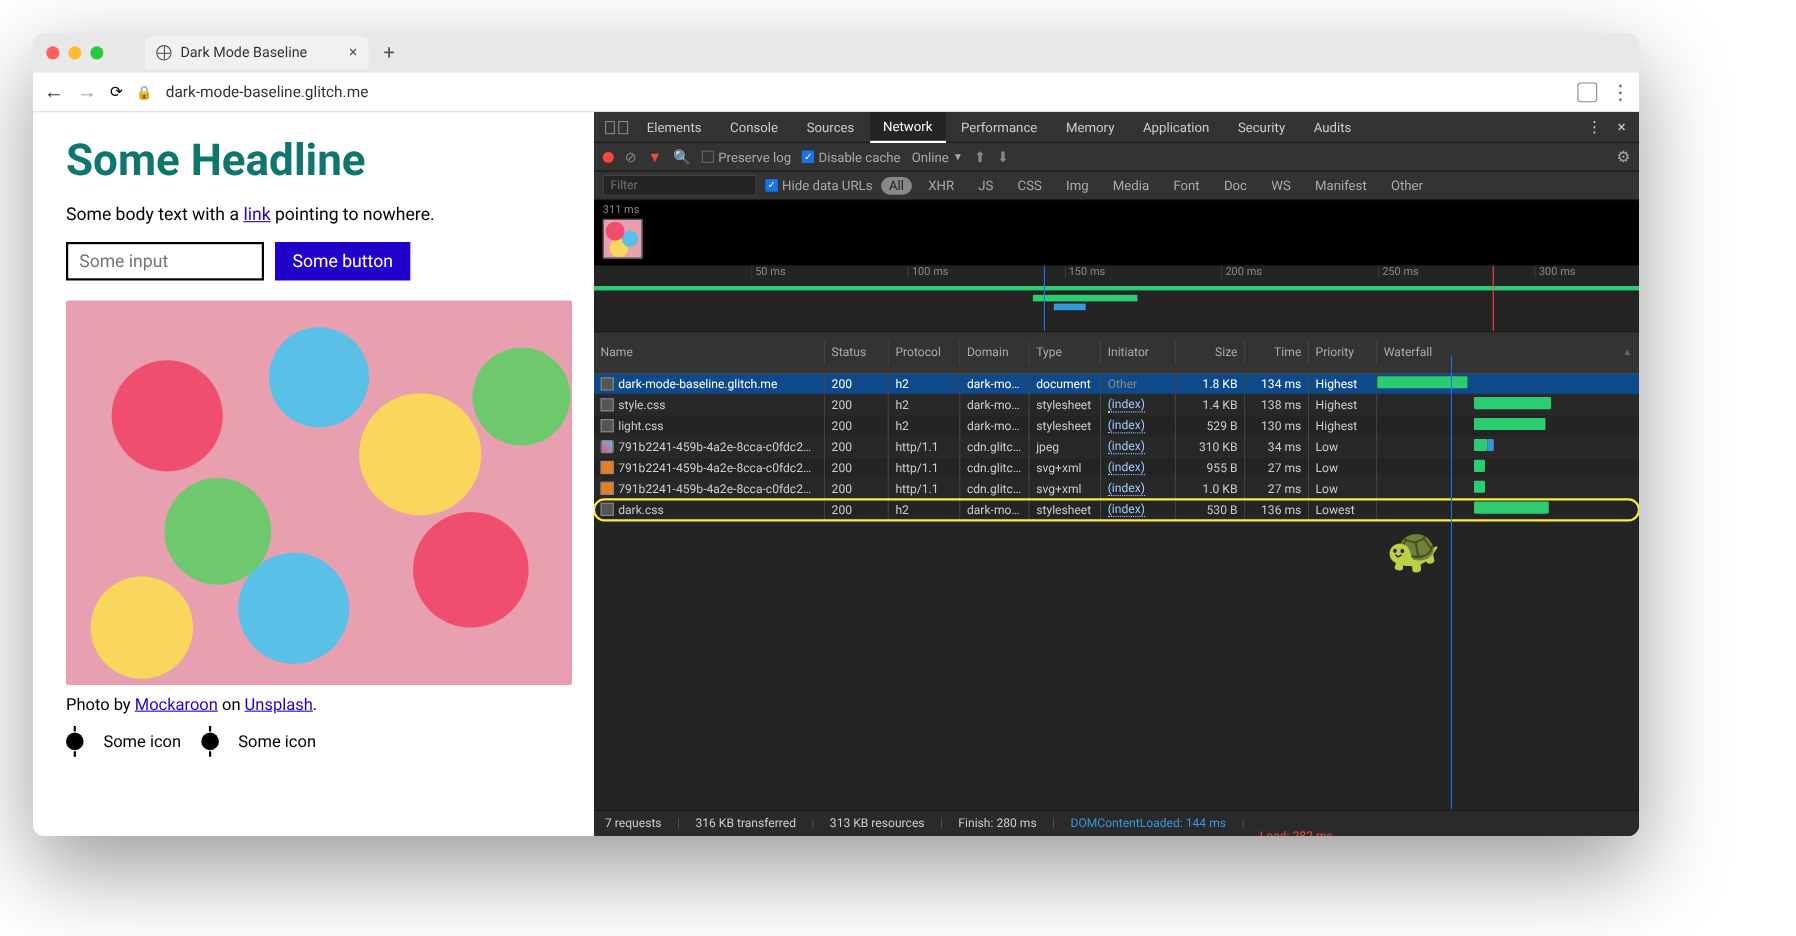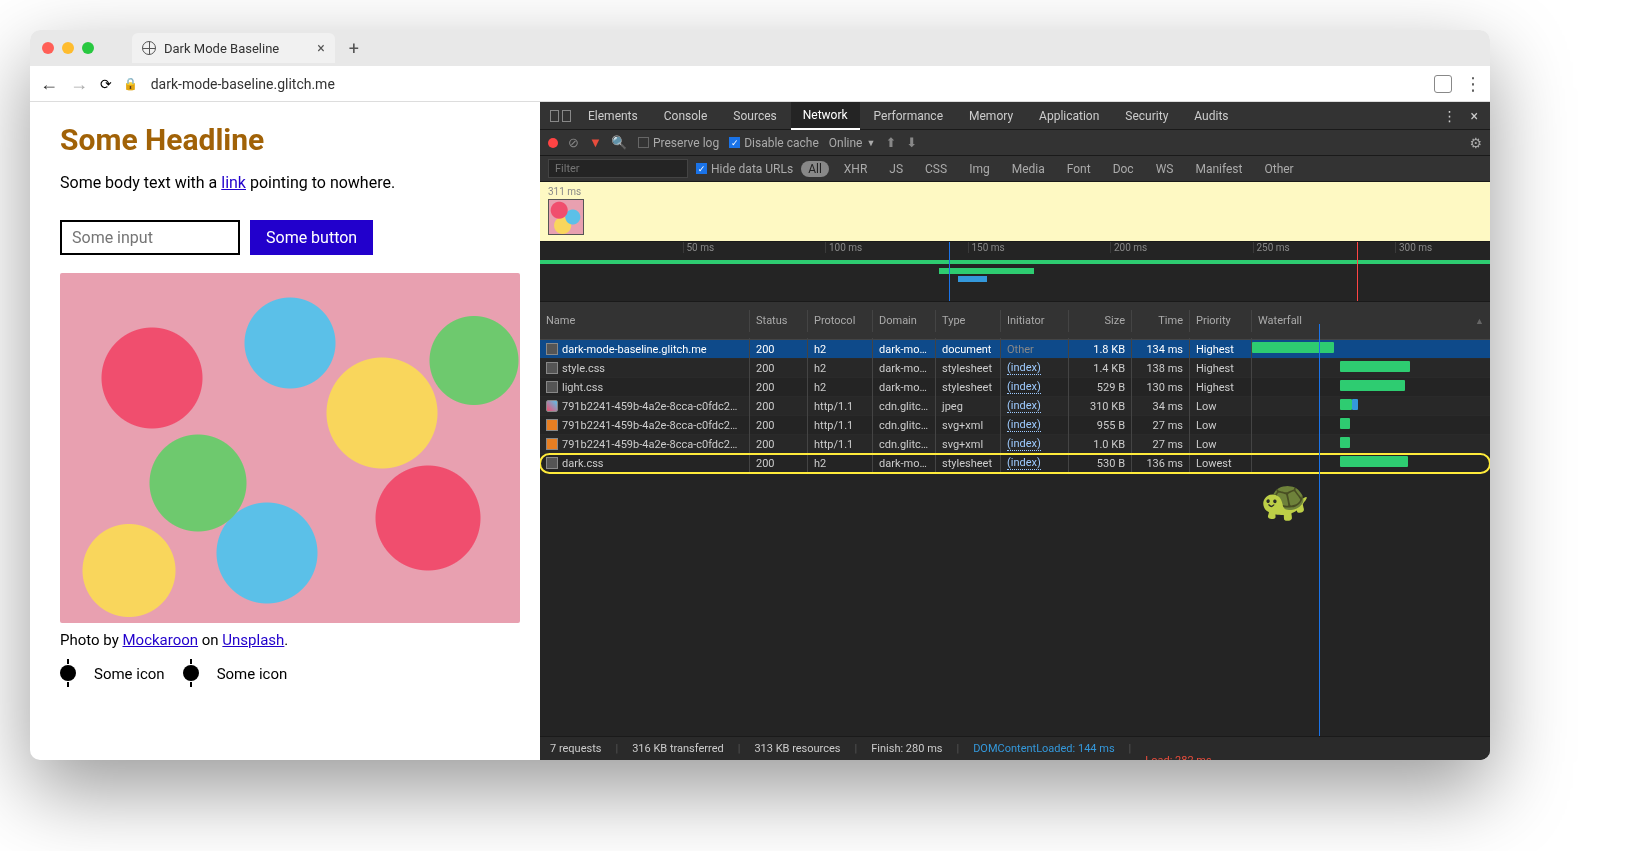--- a/index.html
+++ b/index.html
@@ -22,39 +22,39 @@
 .nav-arrow.dim { color: #aaa; }
 .reload { font-size: 14px; }
 .lock { font-size: 12px; color: #555; }
 .url { font-size: 14px; color: #333; }
 .addr-spacer { flex: 1; }
 .addr-icon { width: 18px; height: 18px; border: 1px solid #888; border-radius: 3px; }
 .kebab { font-size: 18px; color: #555; letter-spacing: -2px; }
 
 .content { display: flex; height: calc(100% - 72px); }
 .left-pane { width: 510px; padding: 20px 30px; overflow: hidden; }
-.headline { color: #a16207; font-size: 30px; font-weight: bold; margin-bottom: 16px; }
-.body-txt { font-size: 16px; margin-bottom: 28px; }
+.headline { color: #0f766e; font-size: 40px; font-weight: bold; margin-bottom: 16px; }
+.body-txt { font-size: 16px; margin-bottom: 16px; }
 .body-txt a, .caption a { color: #2200cc; text-decoration: underline; }
 .form-row { display: flex; gap: 10px; margin-bottom: 18px; }
 .form-row input { border: 2px solid #000; padding: 6px 10px; font-size: 16px; width: 180px; }
 .form-row button { background: #2200cc; color: #fff; border: none; padding: 8px 16px; font-size: 16px; }
 .photo { width: 460px; height: 350px; border-radius: 2px; background:
   radial-gradient(circle at 20% 30%, #f04e6e 0 50px, transparent 51px),
   radial-gradient(circle at 50% 20%, #5bc0e8 0 45px, transparent 46px),
   radial-gradient(circle at 70% 40%, #f9d65c 0 55px, transparent 56px),
   radial-gradient(circle at 30% 60%, #6ec96e 0 48px, transparent 49px),
   radial-gradient(circle at 80% 70%, #f04e6e 0 52px, transparent 53px),
   radial-gradient(circle at 45% 80%, #5bc0e8 0 50px, transparent 51px),
   radial-gradient(circle at 15% 85%, #f9d65c 0 46px, transparent 47px),
   radial-gradient(circle at 90% 25%, #6ec96e 0 44px, transparent 45px),
   #e8a0b0;
 }
 .caption { font-size: 15px; margin-top: 8px; }
-.icon-row { margin-top: 16px; display: flex; gap: 18px; align-items: flex-start; font-size: 15px; }
+.icon-row { margin-top: 16px; display: flex; gap: 18px; align-items: center; font-size: 15px; }
 .bulb { display:inline-block; width:16px; height:16px; background:#000; border-radius:50%; position:relative; }
 .bulb::before,.bulb::after{content:"";position:absolute;background:#000;width:2px;height:5px;}
 .bulb::before{left:7px;top:-6px;} .bulb::after{left:7px;bottom:-6px;}
 
 .devtools { flex: 1; background: #242424; color: #aaa; font-size: 12px; display: flex; flex-direction: column; font-family: "Segoe UI", sans-serif; }
 
 .dt-tabs { display:flex; align-items:center; height: 28px; background: #333; border-bottom: 1px solid #1a1a1a; padding: 0 6px; gap: 2px; }
 .dt-device { width: 28px; display:flex; justify-content:center; gap:3px; }
 .dt-device span { width:9px; height:12px; border:1px solid #888; }
 .dt-tab { padding: 6px 12px; color: #ccc; cursor: pointer; }
@@ -69,21 +69,21 @@
 .chk-box { width:11px; height:11px; border:1px solid #666; display:inline-flex; align-items:center; justify-content:center; }
 .chk-box.on { background:#1a73e8; border-color:#1a73e8; color:#fff; font-size:9px; }
 .online { display:flex; align-items:center; gap:4px; }
 .gear { position:absolute; right:8px; color:#aaa; font-size:14px; }
 
 .dt-filter { display:flex; align-items:center; height: 26px; background: #333; border-bottom: 1px solid #1a1a1a; padding: 0 8px; gap: 8px; }
 .filter-input { background:#242424; border:1px solid #444; color:#888; padding:2px 30px 2px 6px; font-size:11px; width:140px; }
 .pill { padding:1px 7px; border-radius:8px; }
 .pill.active { background:#888; color:#222; }
 
-.overview { height: 60px; background:#fef9c3; border-bottom:1px solid #1a1a1a; padding: 4px 8px; }
+.overview { height: 60px; background:#000000; border-bottom:1px solid #1a1a1a; padding: 4px 8px; }
 .ov-label { font-size:10px; color:#888; }
 .thumb { width:36px; height:36px; background:
   radial-gradient(circle at 30% 30%, #f04e6e 0 8px, transparent 9px),
   radial-gradient(circle at 70% 50%, #5bc0e8 0 7px, transparent 8px),
   radial-gradient(circle at 40% 75%, #f9d65c 0 8px, transparent 9px),
   #e8a0b0; border:1px solid #555; margin-top:2px; }
 
 .timeline { height: 60px; background:#242424; border-bottom:1px solid #1a1a1a; position:relative; padding-top:18px; }
 .tl-ticks { position:absolute; top:0; left:0; right:0; height:16px; display:flex; font-size:10px; color:#888; }
 .tl-tick { position:absolute; border-left:1px solid #3a3a3a; padding-left:3px; }

